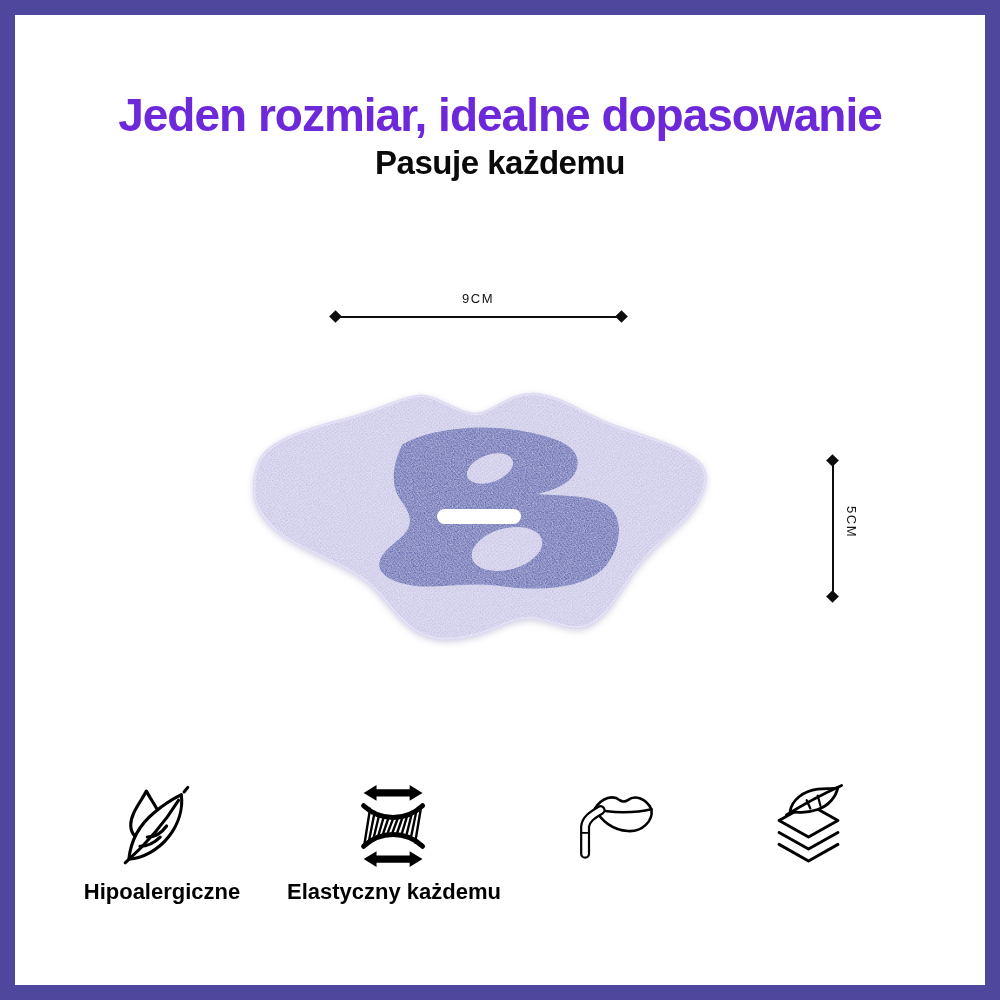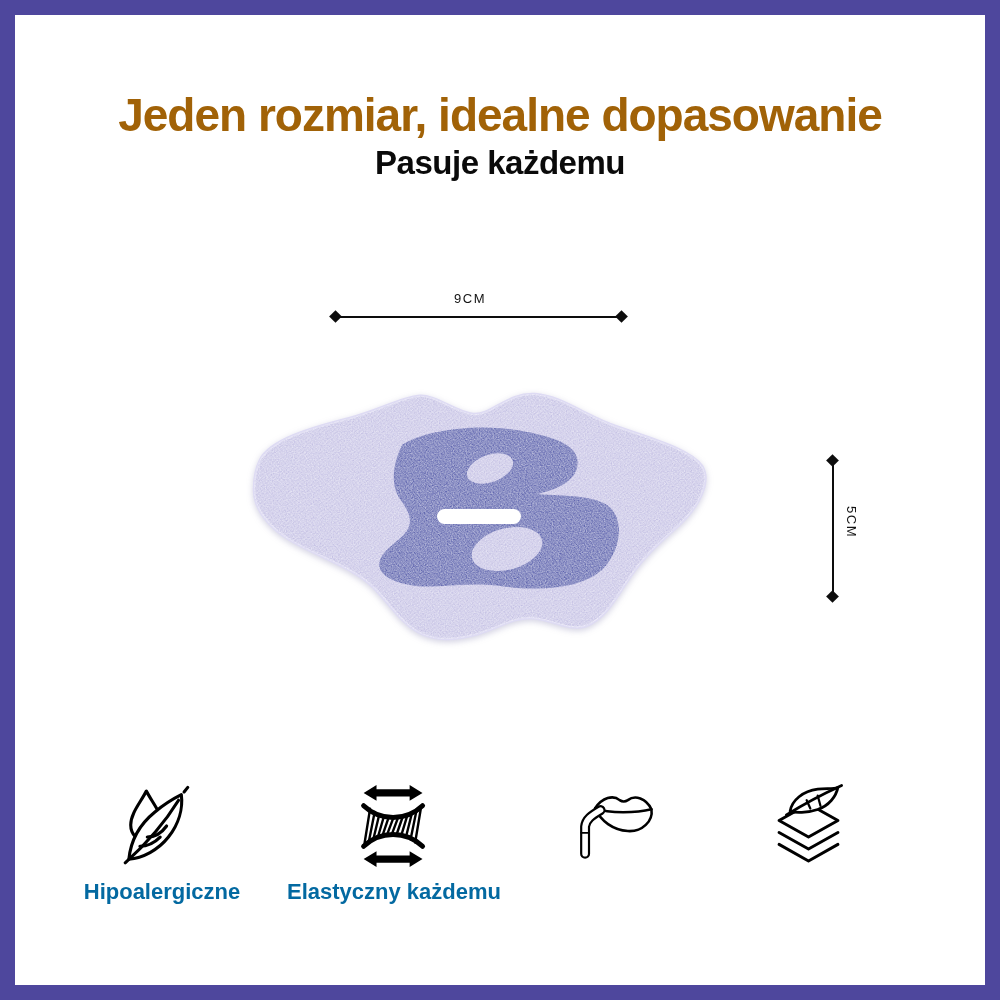--- a/index.html
+++ b/index.html
@@ -20,29 +20,29 @@
     border:15px solid var(--frame);
     pointer-events:none;
     z-index:50;
   }
   
   .header{
     position:absolute;top:90px;left:0;width:1000px;text-align:center;
   }
   .title{
     font-size:46px;font-weight:700;letter-spacing:-1px;line-height:1.12;
-    color:#a16207;
+    color:#6d28d9;
   }
   .subtitle{
     font-size:33px;font-weight:700;letter-spacing:-0.5px;margin-top:2px;
     color:#0a0a0a;
   }
   
   .hdim-label{
-    position:absolute;left:322px;top:291px;width:296px;
+    position:absolute;left:330px;top:291px;width:296px;
     text-align:center;font-size:13px;font-weight:400;letter-spacing:1.5px;
   }
   .hdim-line{position:absolute;left:337px;top:316px;width:283px;height:2px;background:#0d0d0d}
   .vdim-line{position:absolute;left:832px;top:463px;width:2px;height:132px;background:#0d0d0d}
   .vdim-label{
     position:absolute;left:829px;top:514px;width:44px;height:16px;
     text-align:center;font-size:13px;letter-spacing:1.5px;
     transform:rotate(90deg);
   }
   .diamond{
@@ -59,21 +59,21 @@
     filter:drop-shadow(0 2px 3px rgba(95,88,150,.28));
   }
   
   .feature{position:absolute;top:779px;text-align:center}
   .f1{left:47px;width:230px}
   .f2{left:279px;width:230px}
   .f3{left:516px;width:200px}
   .f4{left:713px;width:190px}
   .icon-wrap{height:94px;display:flex;align-items:center;justify-content:center}
   .feature-label{
-    margin-top:6px;font-size:22px;font-weight:700;line-height:25px;color:#0369a1;
+    margin-top:6px;font-size:22px;font-weight:700;line-height:25px;color:#000000;
   }
   .f3 .feature-label{max-width:190px;margin-left:auto;margin-right:auto}
   .f4 .feature-label{max-width:160px;margin-left:auto;margin-right:auto}
   .fsvg{display:block}
 </style>
 </head>
 <body>
 
 <div class="frame"></div>
 

